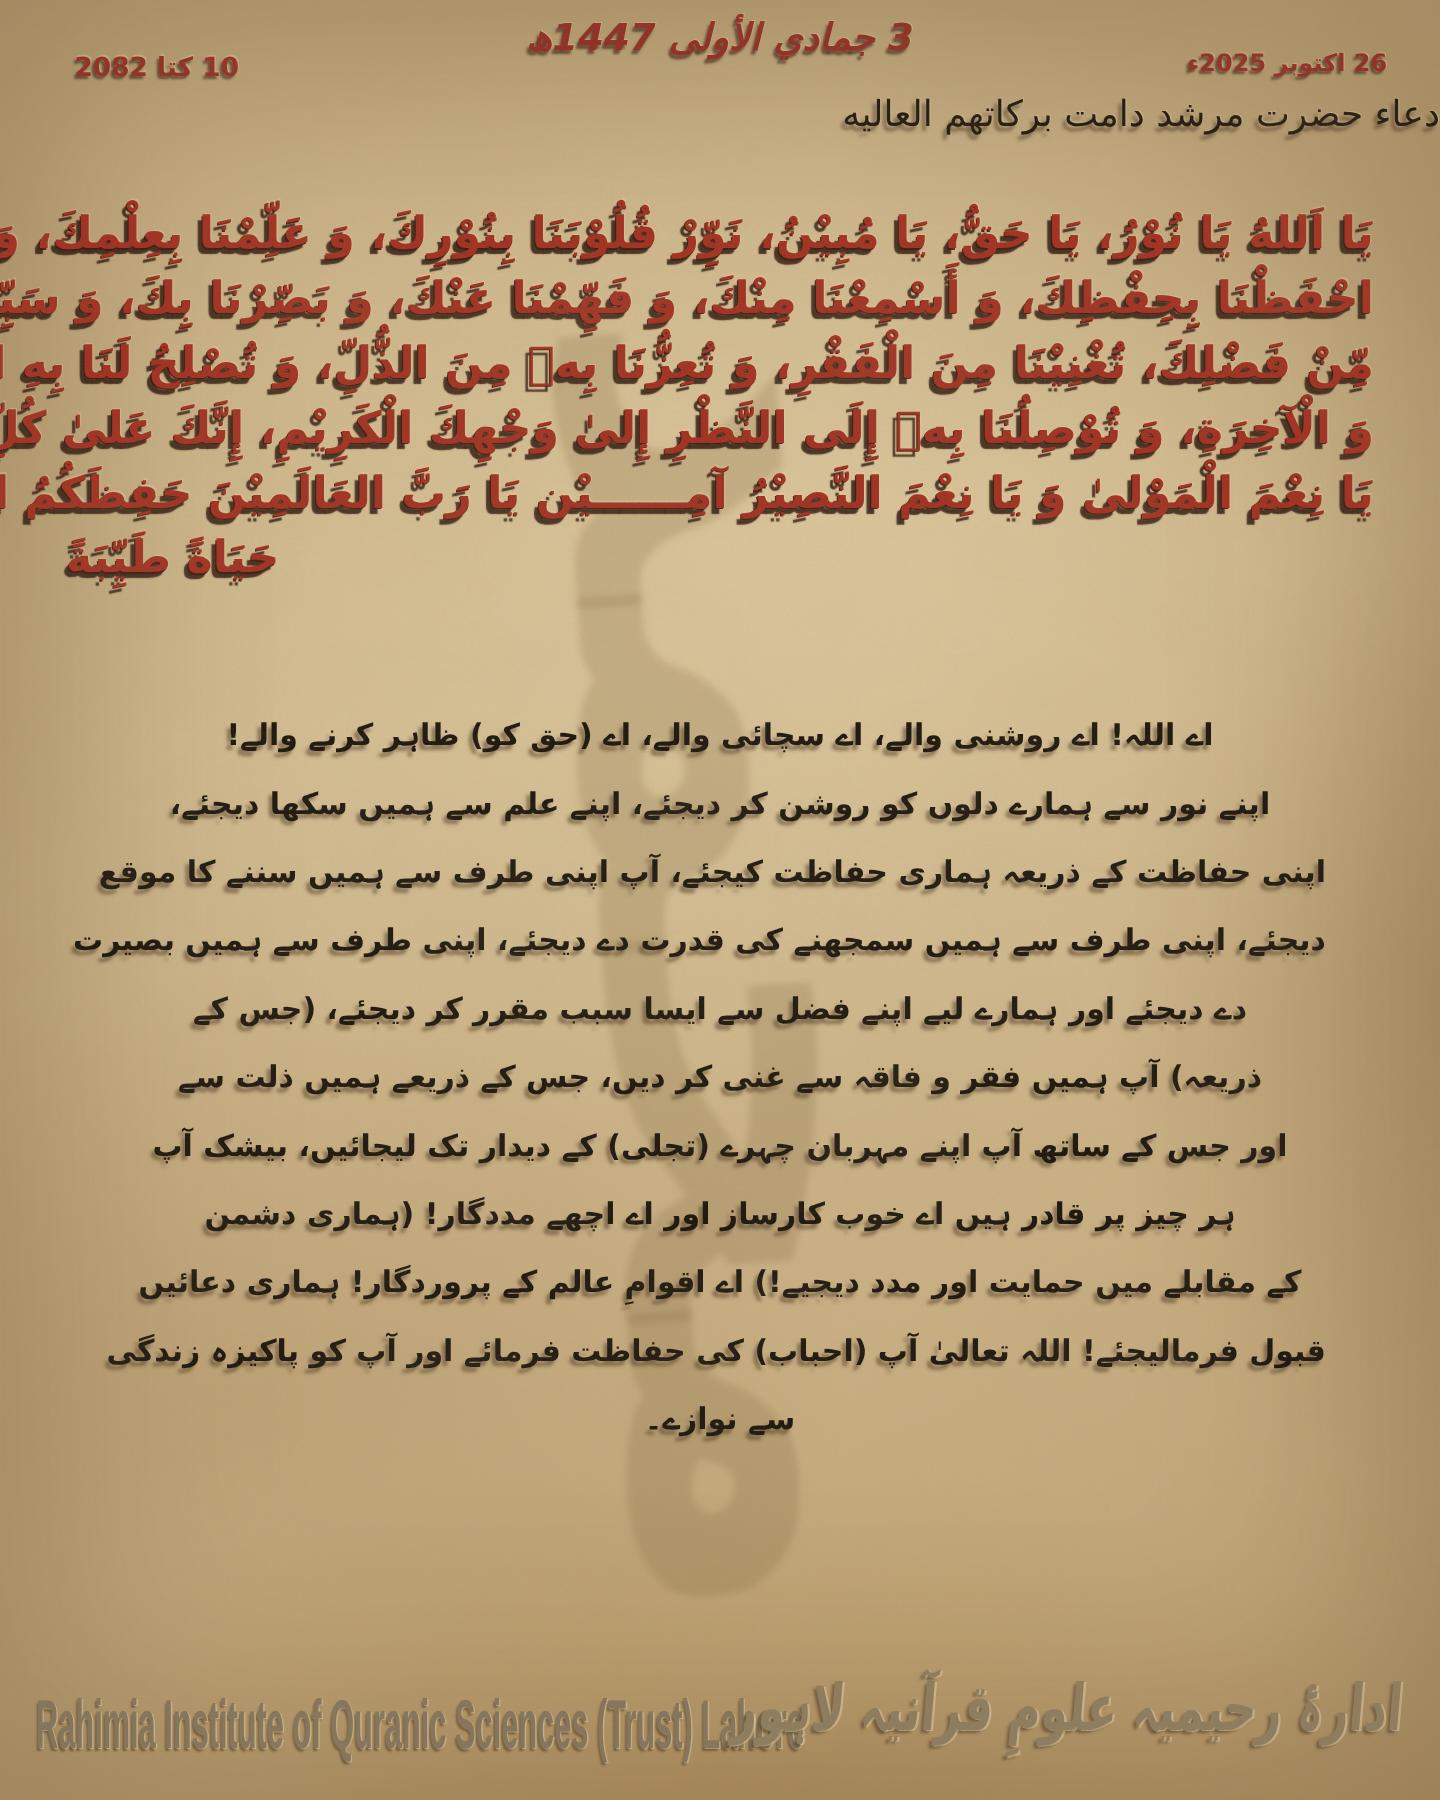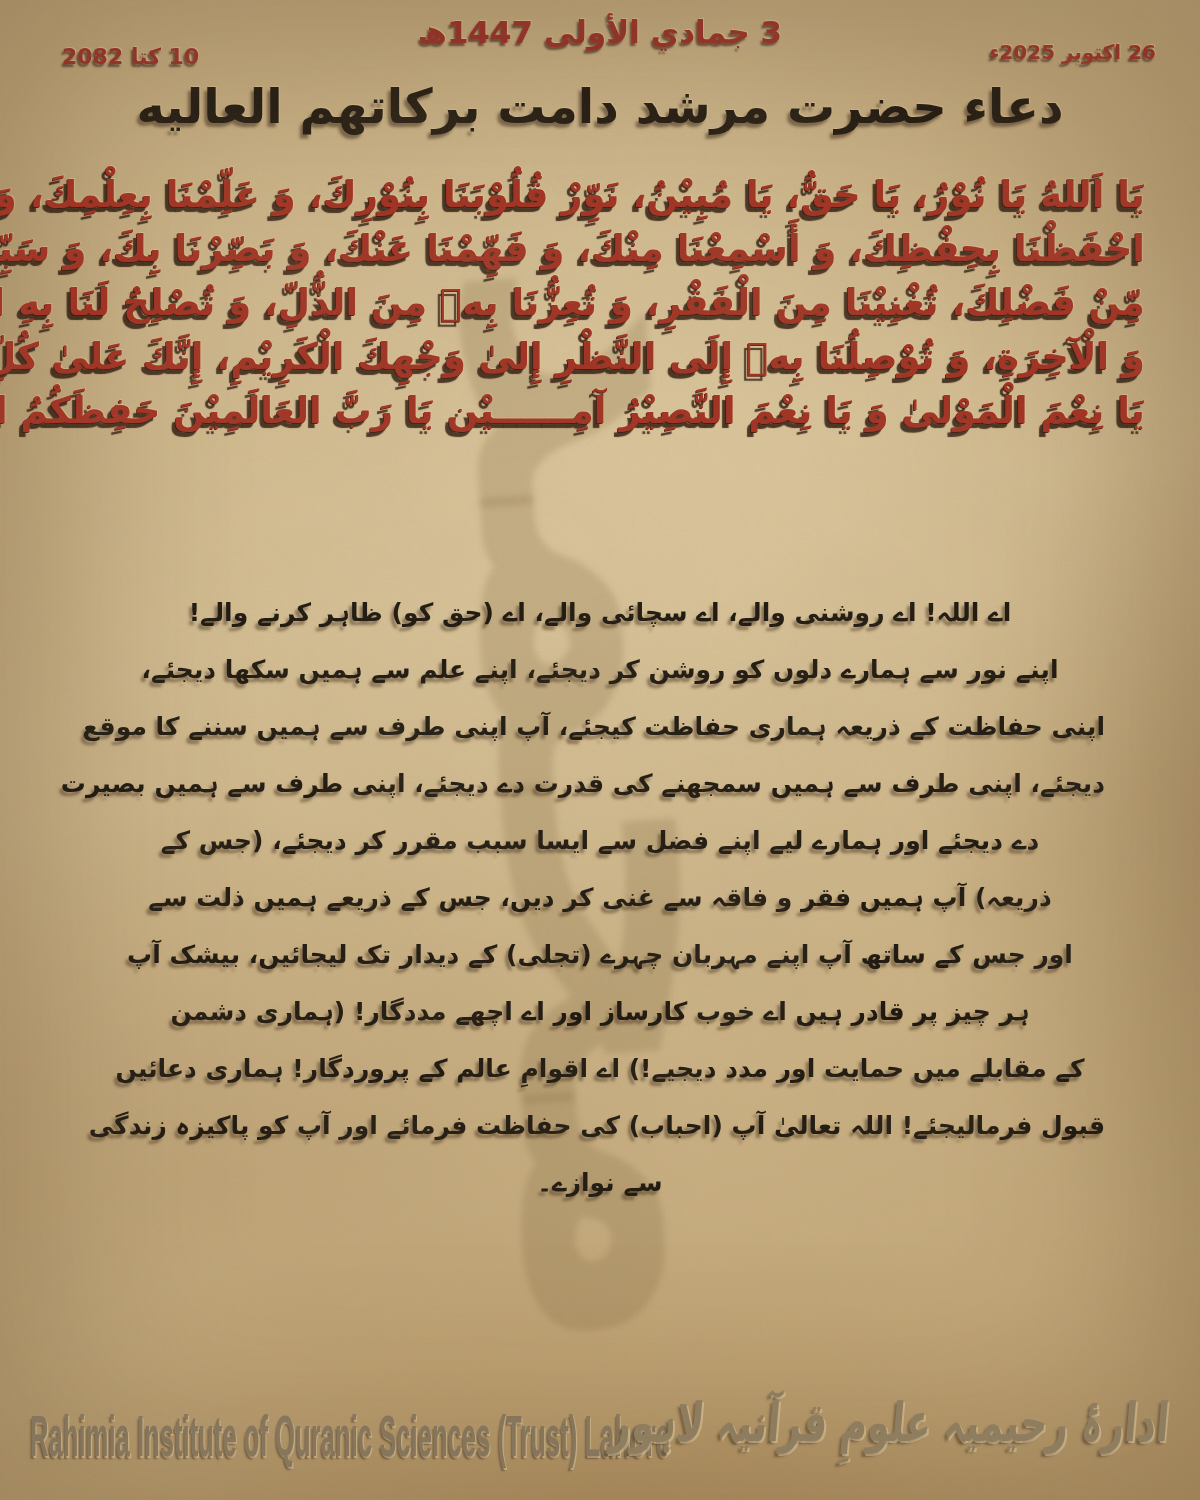--- a/index.html
+++ b/index.html
@@ -40,27 +40,27 @@
 
   
   .red-date{
     position:absolute;
     color:#8f2920;
     font-weight:bold;
     direction:rtl;
     text-shadow:-2px 3px 2px rgba(55,28,16,0.65), 1px -1px 0 rgba(235,205,160,0.35);
     white-space:nowrap;
   }
-  .date-hijri{top:14px;left:0;width:100%;text-align:center;font-size:31px;}
+  .date-hijri{top:14px;left:0;width:100%;text-align:center;font-size:31px;font-style:italic;}
   .date-greg{top:40px;right:44px;font-size:20px;}
   .date-bikrami{top:44px;left:62px;font-size:22px;}
   .page-title{
     position:absolute;top:78px;left:0;width:100%;
-    text-align:center;direction:rtl;
-    font-size:48px;font-weight:bold;color:#1b130b;
+    direction:rtl;
+    font-size:30px;font-weight:normal;color:#1b130b;
     text-shadow:-3px 4px 3px rgba(75,55,35,0.65), 1px -1px 0 rgba(235,210,170,0.30);
     white-space:nowrap;
   }
 
   
   .arabic-block{
     position:absolute;top:168px;left:55px;right:55px;
     direction:rtl;text-align:left;
     font-size:37px;line-height:54px;font-weight:bold;
     color:#a02b1e;
@@ -115,20 +115,21 @@
   <div class="red-date date-bikrami">10 کتا 2082</div>
 
   <div class="page-title">دعاء حضرت مرشد دامت برکاتهم العالیه</div>
 
   <div class="arabic-block">
     <div class="arabic-line">يَا اَللهُ يَا نُوْرُ، يَا حَقُّ، يَا مُبِيْنُ، نَوِّرْ قُلُوْبَنَا بِنُوْرِكَ، وَ عَلِّمْنَا بِعِلْمِكَ، وَ</div>
     <div class="arabic-line">احْفَظْنَا بِحِفْظِكَ، وَ أَسْمِعْنَا مِنْكَ، وَ فَهِّمْنَا عَنْكَ، وَ بَصِّرْنَا بِكَ، وَ سَبِّبْ لَنَا سَبَبًا</div>
     <div class="arabic-line">مِّنْ فَضْلِكَ، تُغْنِيْنَا مِنَ الْفَقْرِ، وَ تُعِزُّنَا بِهٖ مِنَ الذُّلِّ، وَ تُصْلِحُ لَنَا بِهِ الدُّنْيَا</div>
     <div class="arabic-line">وَ الْآخِرَةِ، وَ تُوْصِلُنَا بِهٖ إِلَى النَّظْرِ إِلىٰ وَجْهِكَ الْكَرِيْمِ، إِنَّكَ عَلىٰ كُلِّ شَيْئٍ قَدِيْرٌ،</div>
     <div class="arabic-line">يَا نِعْمَ الْمَوْلىٰ وَ يَا نِعْمَ النَّصِيْرُ آمِــــــيْن يَا رَبَّ العَالَمِيْنَ حَفِظَكُمُ اللهُ وَ أَحْيَاكُمْ ▯</div>
+    <div class="arabic-line">حَيَاةً طَيِّبَةً</div>
   </div>
 
   <div class="urdu-block">
     <div class="urdu-line">اے اللہ! اے روشنی والے، اے سچائی والے، اے (حق کو) ظاہر کرنے والے!</div>
     <div class="urdu-line">اپنے نور سے ہمارے دلوں کو روشن کر دیجئے، اپنے علم سے ہمیں سکھا دیجئے،</div>
     <div class="urdu-line">اپنی حفاظت کے ذریعہ ہماری حفاظت کیجئے، آپ اپنی طرف سے ہمیں سننے کا موقع</div>
     <div class="urdu-line">دیجئے، اپنی طرف سے ہمیں سمجھنے کی قدرت دے دیجئے، اپنی طرف سے ہمیں بصیرت</div>
     <div class="urdu-line">دے دیجئے اور ہمارے لیے اپنے فضل سے ایسا سبب مقرر کر دیجئے، (جس کے</div>
     <div class="urdu-line">ذریعہ) آپ ہمیں فقر و فاقہ سے غنی کر دیں، جس کے ذریعے ہمیں ذلت سے</div>
     <div class="urdu-line">اور جس کے ساتھ آپ اپنے مہربان چہرے (تجلی) کے دیدار تک لیجائیں، بیشک آپ</div>

